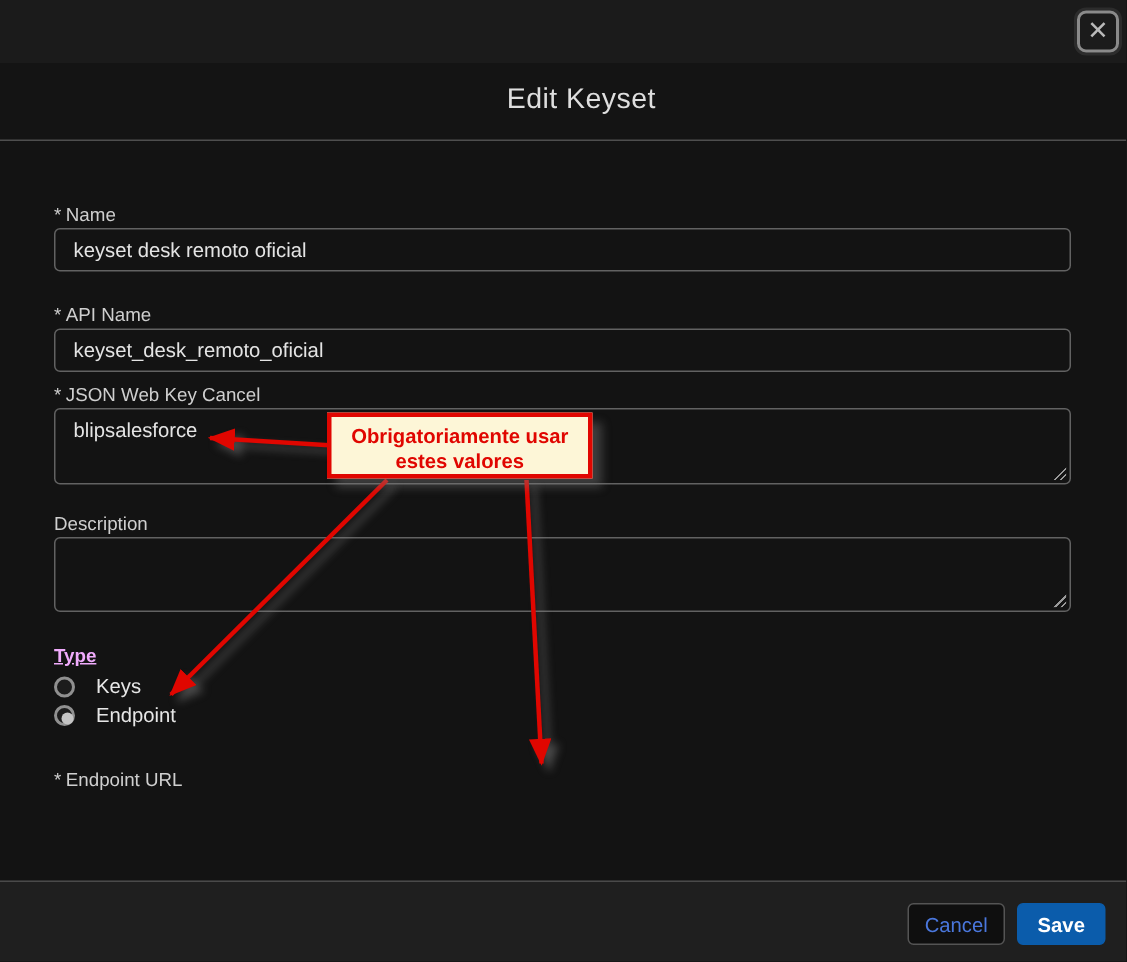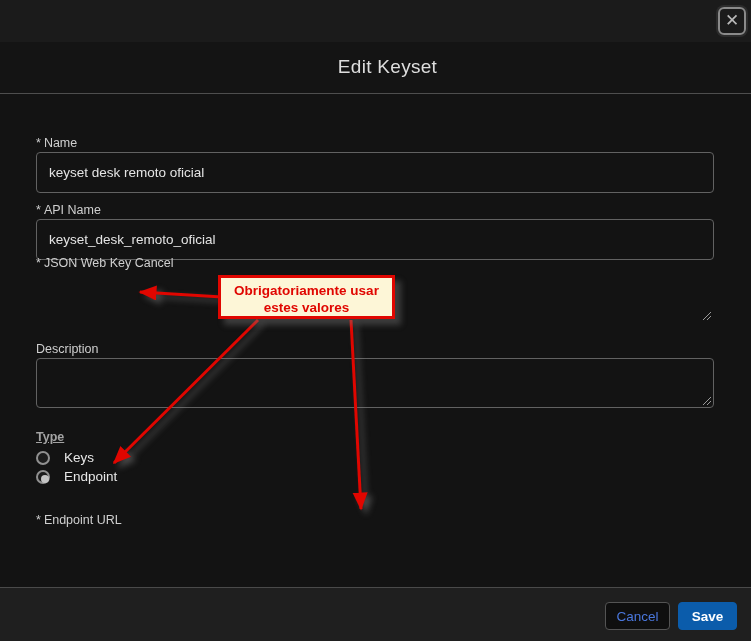--- a/index.html
+++ b/index.html
@@ -15,22 +15,22 @@
 
   
   .modal-header{position:absolute;left:0;top:42px;width:751px;height:52px;
     border-bottom:1px solid #4e4e4e;background:#141414;}
   .modal-title{position:absolute;left:0;top:14px;width:100%;text-align:center;
     color:#dedede;font-size:19px;font-weight:300;letter-spacing:.3px;padding-left:24px;}
 
   
   .field-label{position:absolute;color:#cfcfcf;font-size:12.5px;}
   .field-label .req{margin-right:3px;}
-  .field-label.bold{font-weight:bold;color:#a3a3a3;text-decoration:underline;}
-  .txt-input{position:absolute;left:36px;width:678px;height:41px;background:#131313;
+  .field-label.bold{font-weight:bold;color:#f0abfc;text-decoration:underline;}
+  .txt-input{position:absolute;left:36px;width:678px;height:29px;background:#131313;
     border:1px solid #626262;border-radius:4px;color:#e4e4e4;font-size:13.5px;
     padding:0 12px;outline:none;}
   .txt-area{position:absolute;left:36px;width:678px;background:#131313;
     border:1px solid #626262;border-radius:4px;color:#e4e4e4;font-size:13.5px;
     padding:6px 12px;outline:none;resize:none;overflow:hidden;}
   .grip{position:absolute;width:10px;height:10px;pointer-events:none;
     background:repeating-linear-gradient(135deg,transparent,transparent 2px,#9a9a9a 2px,#9a9a9a 3px);
     clip-path:polygon(100% 0,100% 100%,0 100%);}
 
   
@@ -78,20 +78,21 @@
   <input class="txt-input" style="top: 152px;" value="keyset desk remoto oficial">
 
   <div class="field-label" style="left:36px;top:203px;">
     <span class="req">*</span><span>API Name</span>
   </div>
   <input class="txt-input" style="top: 219px;" value="keyset_desk_remoto_oficial">
 
   <div class="field-label" style="left:36px;top:256px;">
     <span class="req">*</span><span>JSON Web Key Cancel</span>
   </div>
+  <textarea class="txt-area" style="top: 272px; height: 51px;">blipsalesforce</textarea>
   <span class="grip" style="left:701px;top:310px;"></span>
 
   <div class="field-label" style="left:36px;top:342px;">
     <span>Description</span>
   </div>
   <textarea class="txt-area" style="top: 358px; height: 50px;"></textarea>
   <span class="grip" style="left:701px;top:395px;"></span>
 
   <div class="field-label bold" style="left:36px;top:430px;">
     <span>Type</span>

